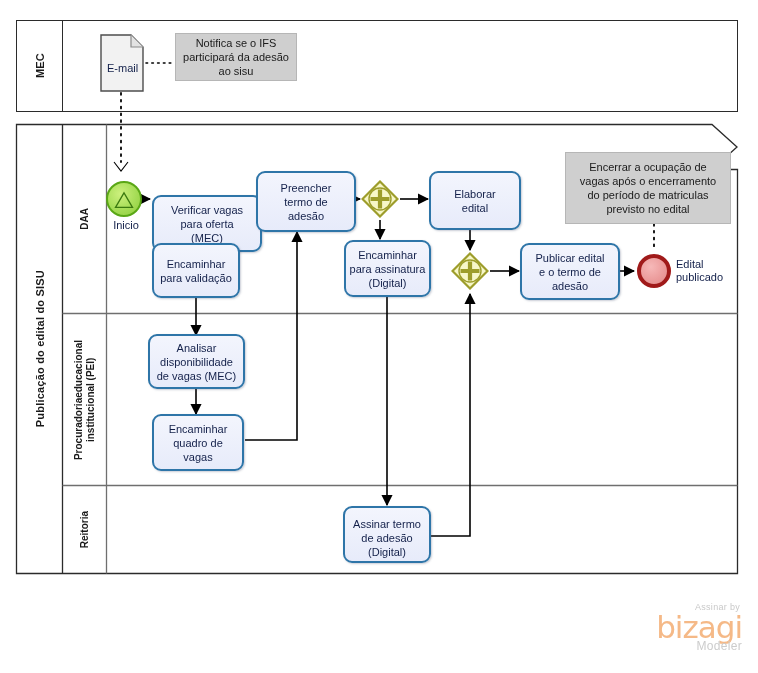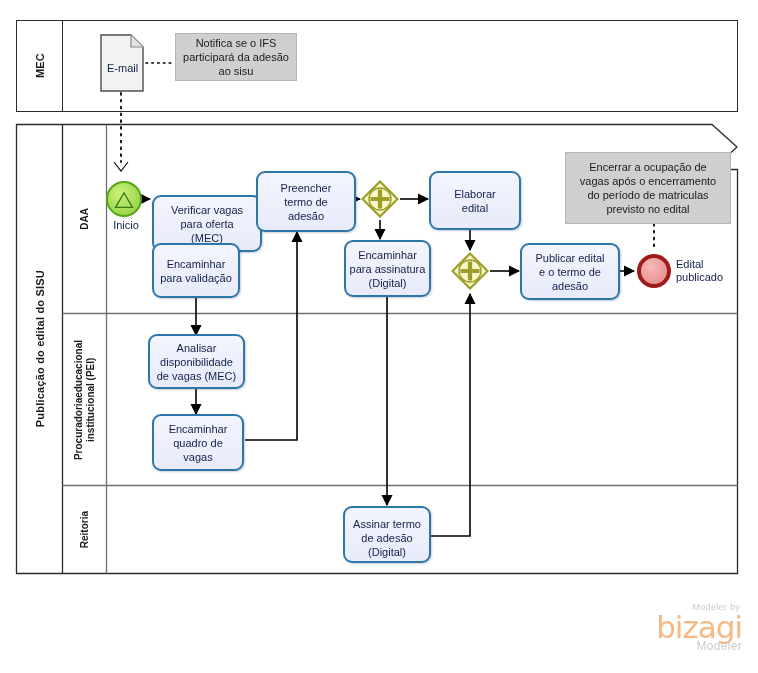--- a/index.html
+++ b/index.html
@@ -347,18 +347,18 @@
 vagas</span>
   </div>
 
   <div class="task" style="left:343px; top:506px; width:88px; height:57px; z-index:3;align-items:flex-end;">
     <span>Assinar termo
 de adesão
 (Digital)</span>
   </div>
 
   <div class="logo">
-    <div class="logo-powered">Modeler by</div>
+    <div class="logo-powered">Assinar by</div>
     <div class="logo-word">bizagi</div>
     <div class="logo-modeler">Modeler</div>
   </div>
 
 </div>
 
 </body></html>

